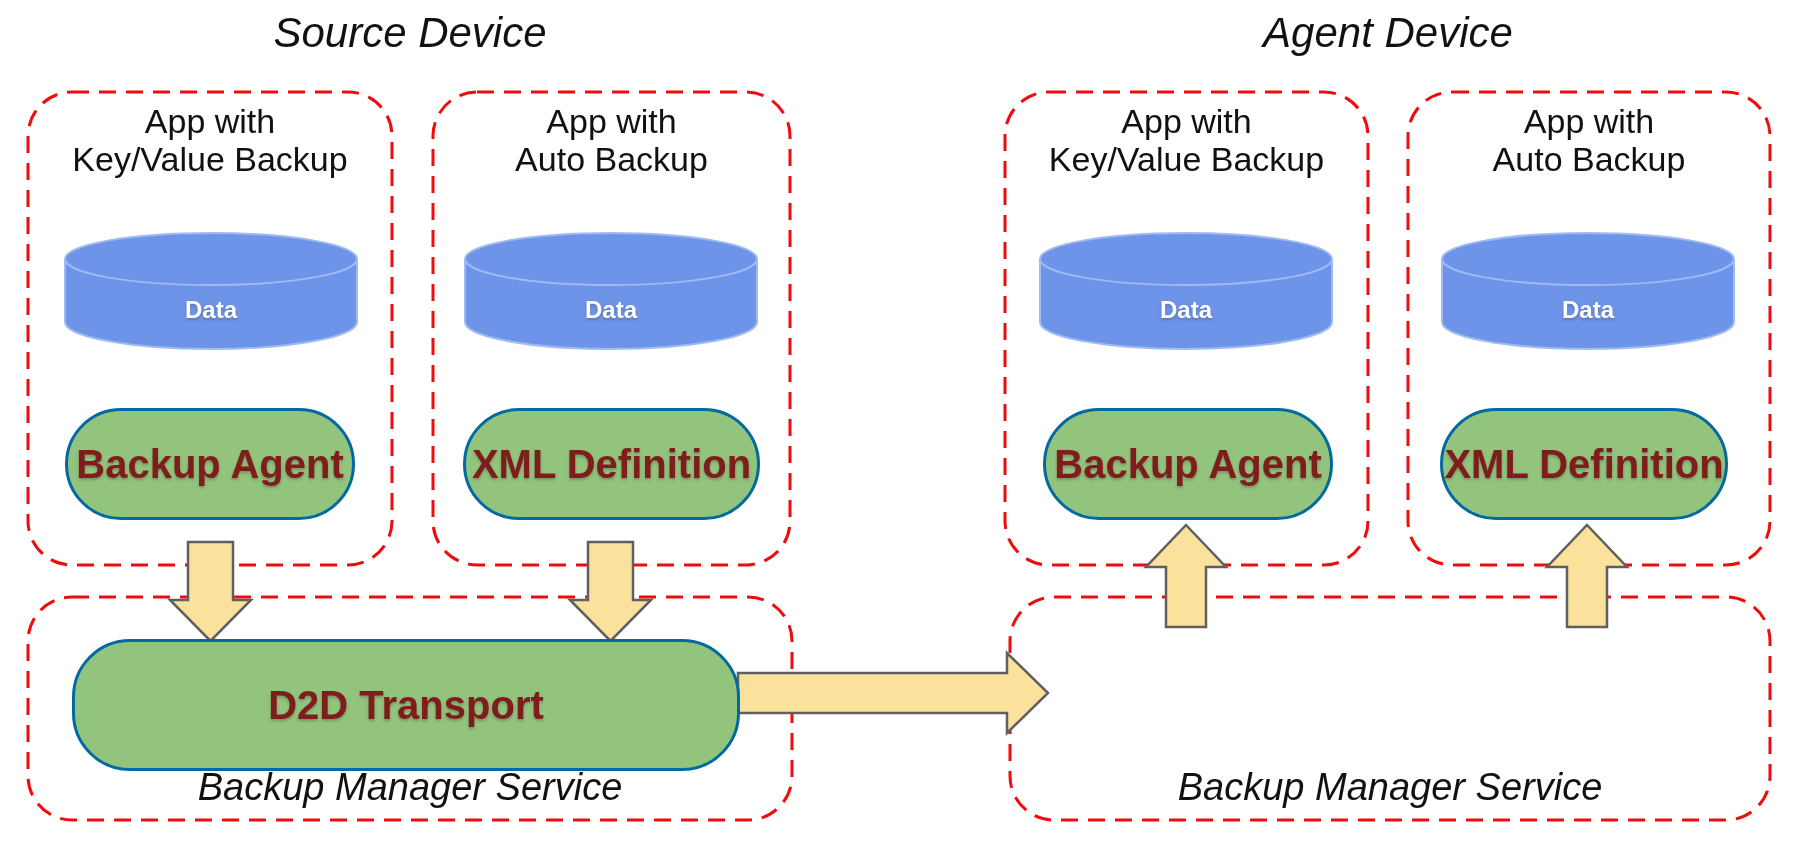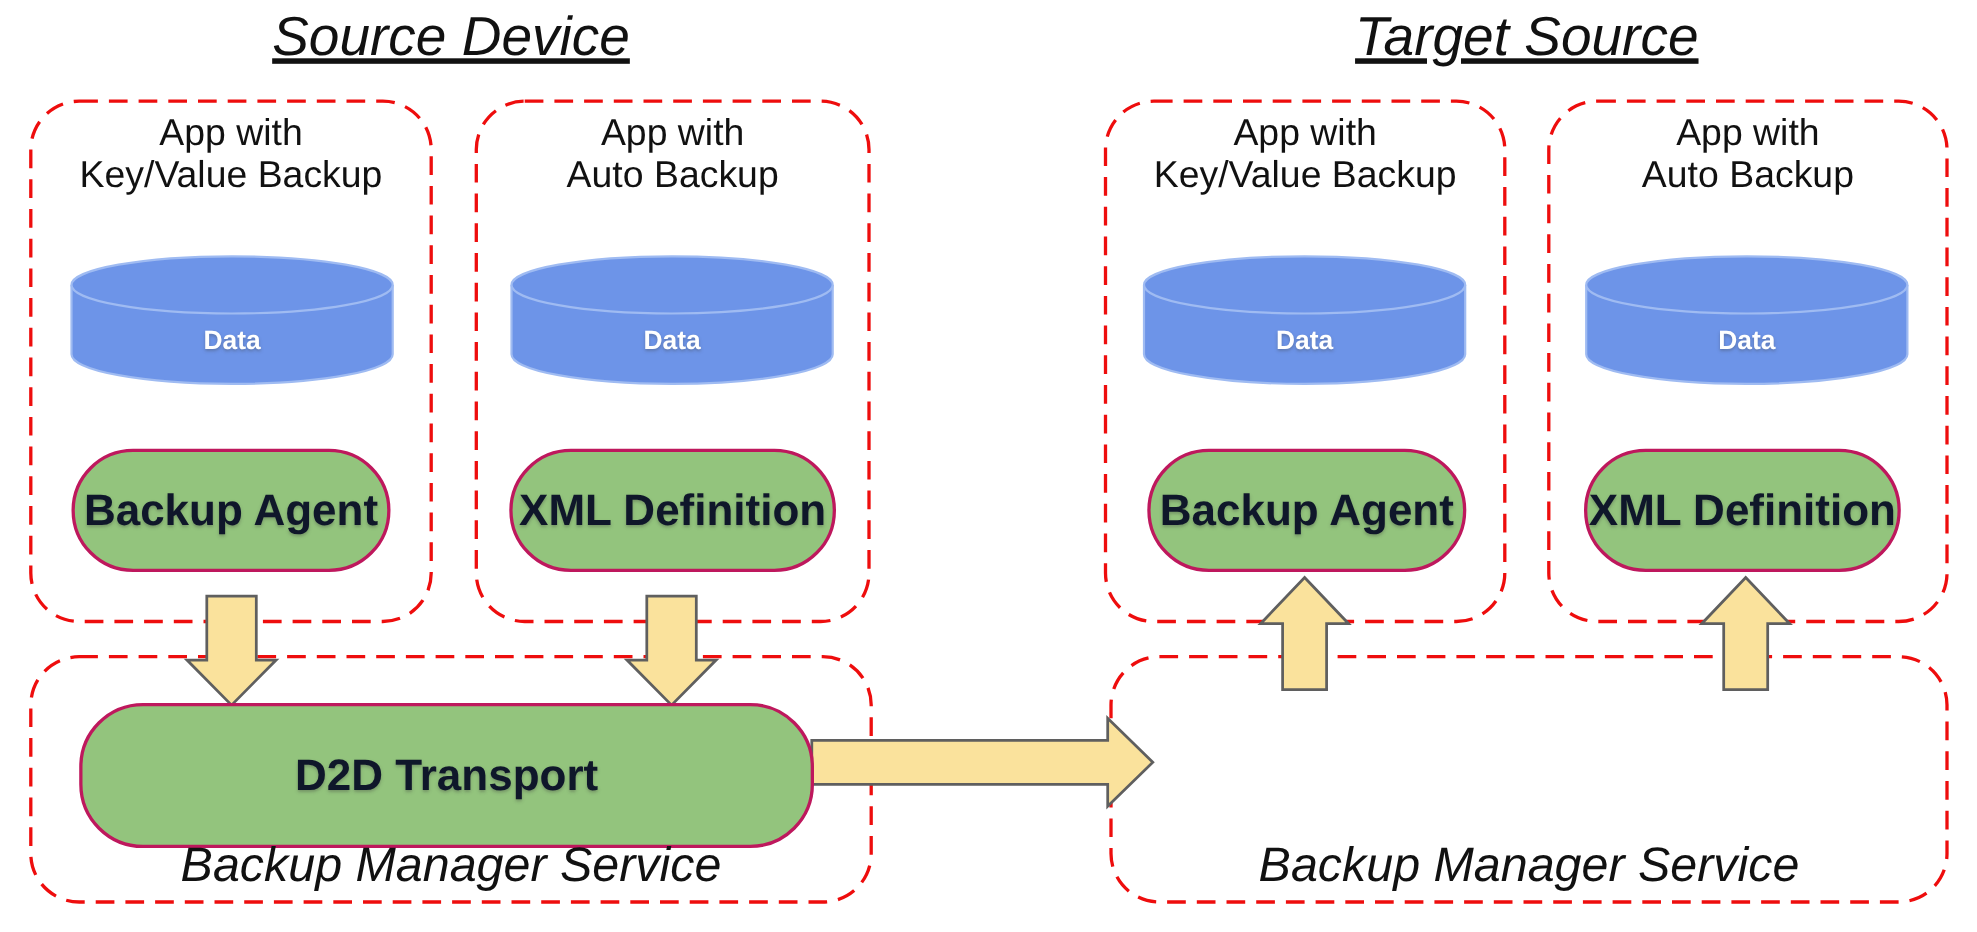--- a/index.html
+++ b/index.html
@@ -12,24 +12,23 @@
     overflow: hidden;
   }
   .abs { position: absolute; }
   svg { display: block; }
 
   .device-title {
     position: absolute;
     top: 10px;
     text-align: center;
     font-style: italic;
-    font-size: 50px;
+    font-size: 42px;
     line-height: 46px;
     color: #111111;
-    text-decoration: underline;
   }
   .app-label {
     position: absolute;
     top: 102px;
     text-align: center;
     font-size: 34px;
     line-height: 38px;
     color: #111111;
     white-space: nowrap;
   }
@@ -41,38 +40,38 @@
     justify-content: center;
     color: #ffffff;
     font-weight: bold;
     font-size: 24px;
     text-shadow: 0 2px 3px rgba(60,60,60,0.35);
   }
   .pill {
     position: absolute;
     box-sizing: border-box;
     background: #93c47d;
-    border: 3px solid #be185d;
+    border: 3px solid #0369a1;
     display: flex;
     align-items: center;
     justify-content: center;
-    color: #0f172a;
+    color: #7f1d1d;
     font-weight: bold;
     font-size: 40px;
     text-shadow: 0 2px 3px rgba(60,60,60,0.35);
     white-space: nowrap;
   }
   .pill.small { width: 290px; height: 112px; top: 408px; border-radius: 58px; }
   .pill.transport { height: 132px; border-radius: 58px; }
   .bms-label {
     position: absolute;
     top: 765px;
     text-align: center;
     font-style: italic;
-    font-size: 44px;
+    font-size: 38px;
     line-height: 44px;
     color: #111111;
   }
 </style>
 </head>
 <body>
 
 <div id="stage">
 
   <svg class="abs" style="left:0;top:0" width="1797" height="847" viewBox="0 0 1797 847">
@@ -115,21 +114,21 @@
     <g transform="translate(1546,524)">
       <polygon points="41,1 81,43 61,43 61,103 21,103 21,43 1,43" fill="#fae29c" stroke="#5f5f5f" stroke-width="2.5" stroke-linejoin="miter"></polygon>
     </g>
 
     <g transform="translate(737,652)">
       <polygon points="1,21 270,21 270,1 311,41 270,81 270,61 1,61" fill="#fae29c" stroke="#5f5f5f" stroke-width="2.5" stroke-linejoin="miter"></polygon>
     </g>
   </svg>
 
   <div class="device-title" style="left:28px;width:764px">Source Device</div>
-  <div class="device-title" style="left:1005px;width:766px">Target Source</div>
+  <div class="device-title" style="left:1005px;width:766px">Agent Device</div>
 
   <div class="app-label" style="left:28px;width:364px">
     <div>App with</div>
     <div>Key/Value Backup</div>
   </div>
   <div class="app-label" style="left:433px;width:357px">
     <div>App with</div>
     <div>Auto Backup</div>
   </div>
   <div class="app-label" style="left:1005px;width:363px">

